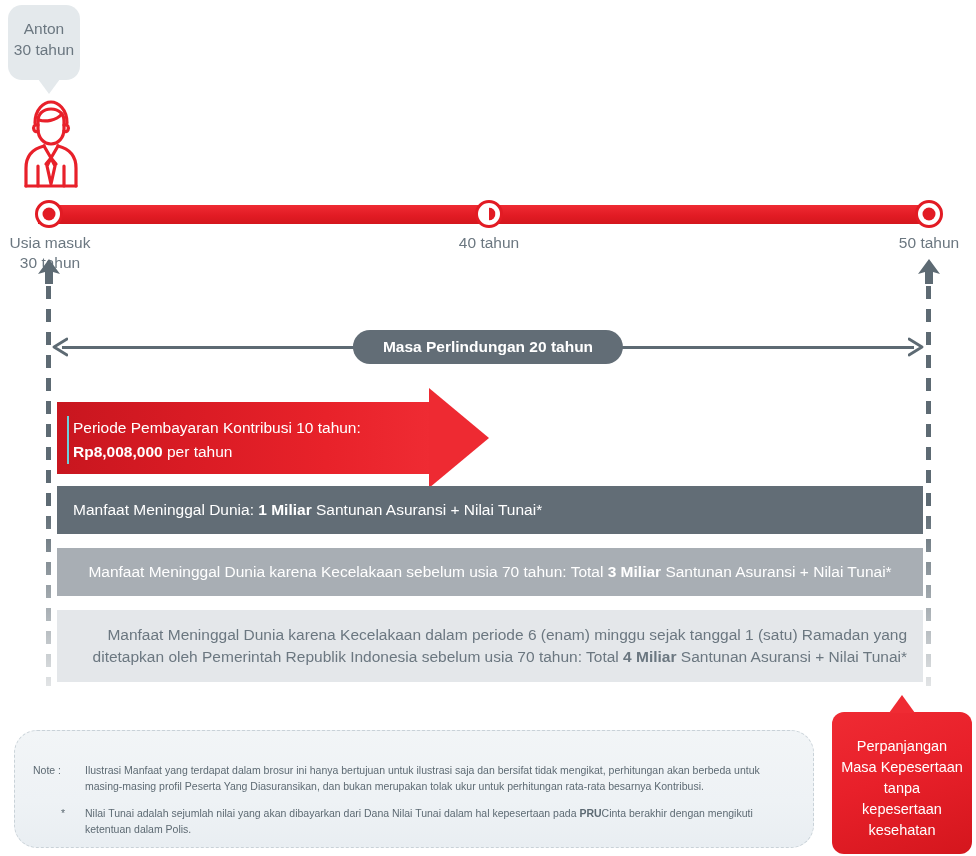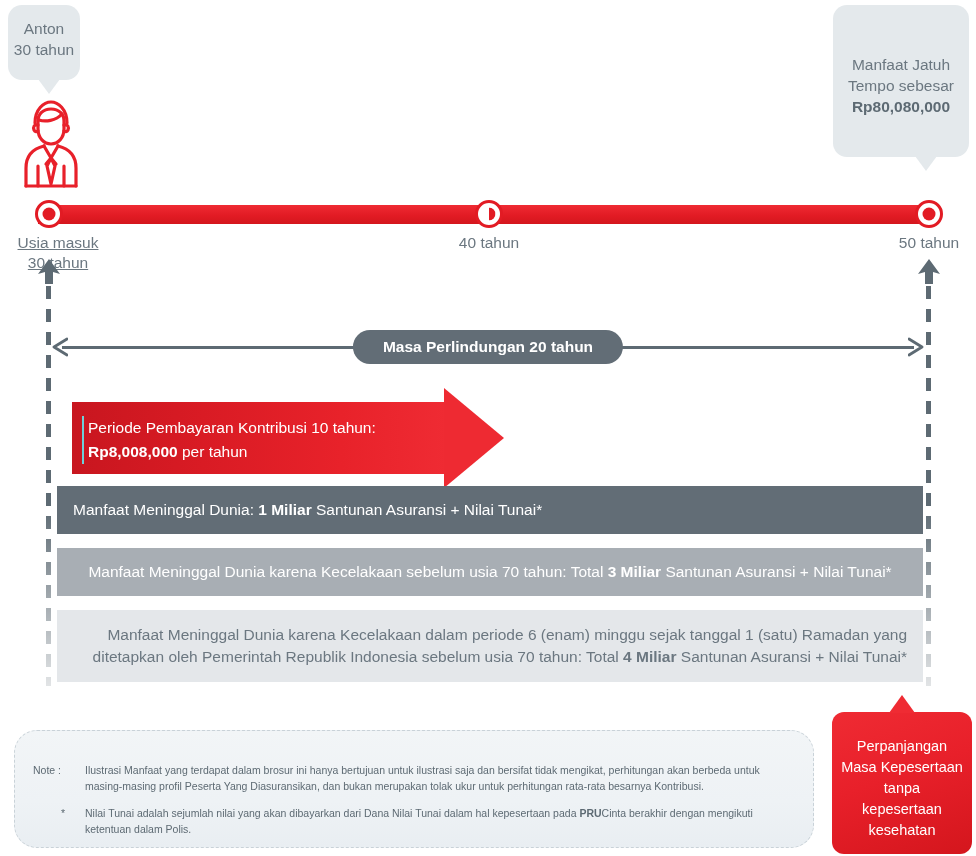--- a/index.html
+++ b/index.html
@@ -124,21 +124,21 @@
   #node-end   { left: 915px; }
 
   .tl-label {
     position: absolute;
     color: #6b7780;
     font-size: 15.5px;
     text-align: center;
     line-height: 1.3;
     top: 233px;
   }
-  #label-start { left: 8px; width: 100px; text-decoration: underline; }
+  #label-start { left: 0px; width: 100px; }
   #label-mid   { left: 439px; width: 100px; }
   #label-end   { left: 879px; width: 100px; }
 
   
   .vguide {
     position: absolute;
     top: 286px;
     width: 5px;
     height: 400px;
     background-image: repeating-linear-gradient(
@@ -201,21 +201,20 @@
     white-space: nowrap;
   }
 
   
   #contrib-banner {
     position: absolute;
     left: 57px;
     top: 388px;
     width: 432px;
     height: 85px;
-    margin-left: 15px;
   }
   #contrib-banner .shaft {
     position: absolute;
     left: 0;
     top: 14px;
     width: 374px;
     height: 72px;
     background: linear-gradient(90deg, #c8161f 0%, #d91b24 35%, #e8222a 72%, #ef2b33 100%);
   }
   #contrib-banner .head {
@@ -354,26 +353,20 @@
       <path d="M28 50 C16 53 10 60 10 72 L10 90"></path>
       <path d="M42 50 C54 53 60 60 60 72 L60 90"></path>
 
       <path d="M22 70 L22 90"></path>
       <path d="M48 70 L48 90"></path>
 
       <path d="M10 90 L60 90"></path>
     </svg>
   </div>
 
-  <div class="bubble" id="bubble-maturity">
-    <div>Manfaat Jatuh</div>
-    <div>Tempo sebesar</div>
-    <div><b>Rp80,080,000</b></div>
-    <span class="tail"></span>
-  </div>
 
   <div id="timeline-bar"></div>
 
   <div class="tl-node" id="node-start">
     <span class="dot"></span>
   </div>
   <div class="tl-node" id="node-mid">
     <span class="half"></span>
   </div>
   <div class="tl-node" id="node-end">

